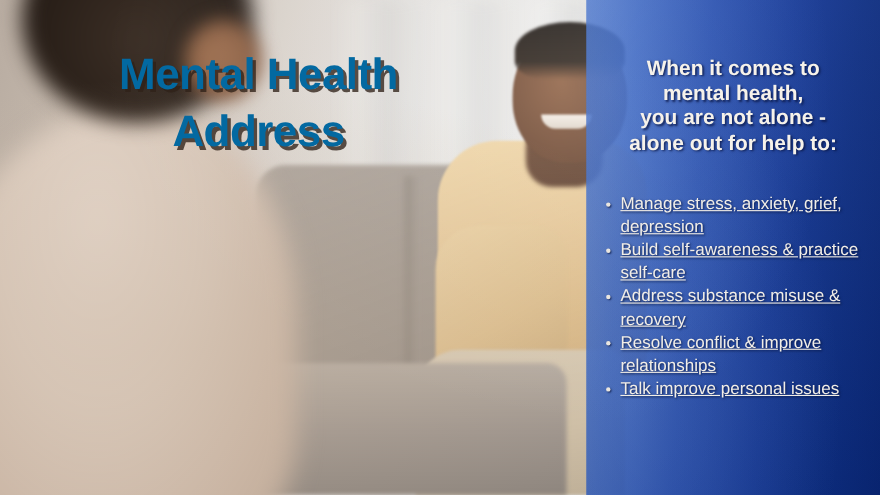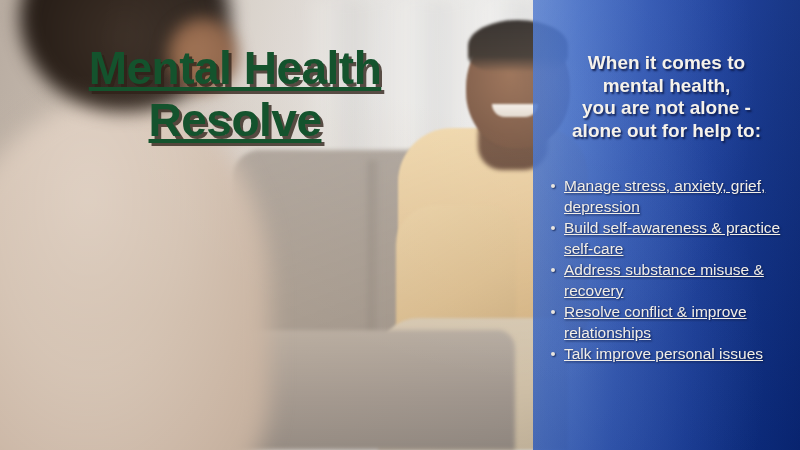--- a/index.html
+++ b/index.html
@@ -162,28 +162,27 @@
   
   .title-block {
     position: absolute;
     left: 30px;
     top: 42px;
     width: 410px;
     text-align: center;
     z-index: 5;
   }
   .title-line {
-    font-size: 46px;
+    font-size: 40px;
     font-weight: 700;
     line-height: 52px;
-    color: #14532d;
+    color: #0369a1;
     letter-spacing: -0.5px;
     text-shadow: 3px 3px 0 rgba(48,33,24,0.78);
     white-space: nowrap;
-    text-decoration: underline;
   }
 
   
   .blue-panel {
     position: absolute;
     left: 533px;
     top: 0;
     width: 267px;
     height: 450px;
     z-index: 4;
@@ -276,21 +275,21 @@
     <div class="ph-smile"></div>
     <div class="ph-hair"></div>
     <div class="ph-fg-shoulder"></div>
     <div class="ph-fg-head"></div>
     <div class="ph-fg-ear"></div>
     <div class="ph-soft"></div>
   </div>
 
   <div class="title-block">
     <div class="title-line">Mental Health</div>
-    <div class="title-line">Resolve</div>
+    <div class="title-line">Address</div>
   </div>
 
   <div class="blue-panel">
     <div class="panel-sheen"></div>
     <div class="panel-inner">
 
       <div class="panel-heading">
         <span class="hline">When it comes to</span>
         <span class="hline">mental health,</span>
         <span class="hline">you are not alone -</span>

